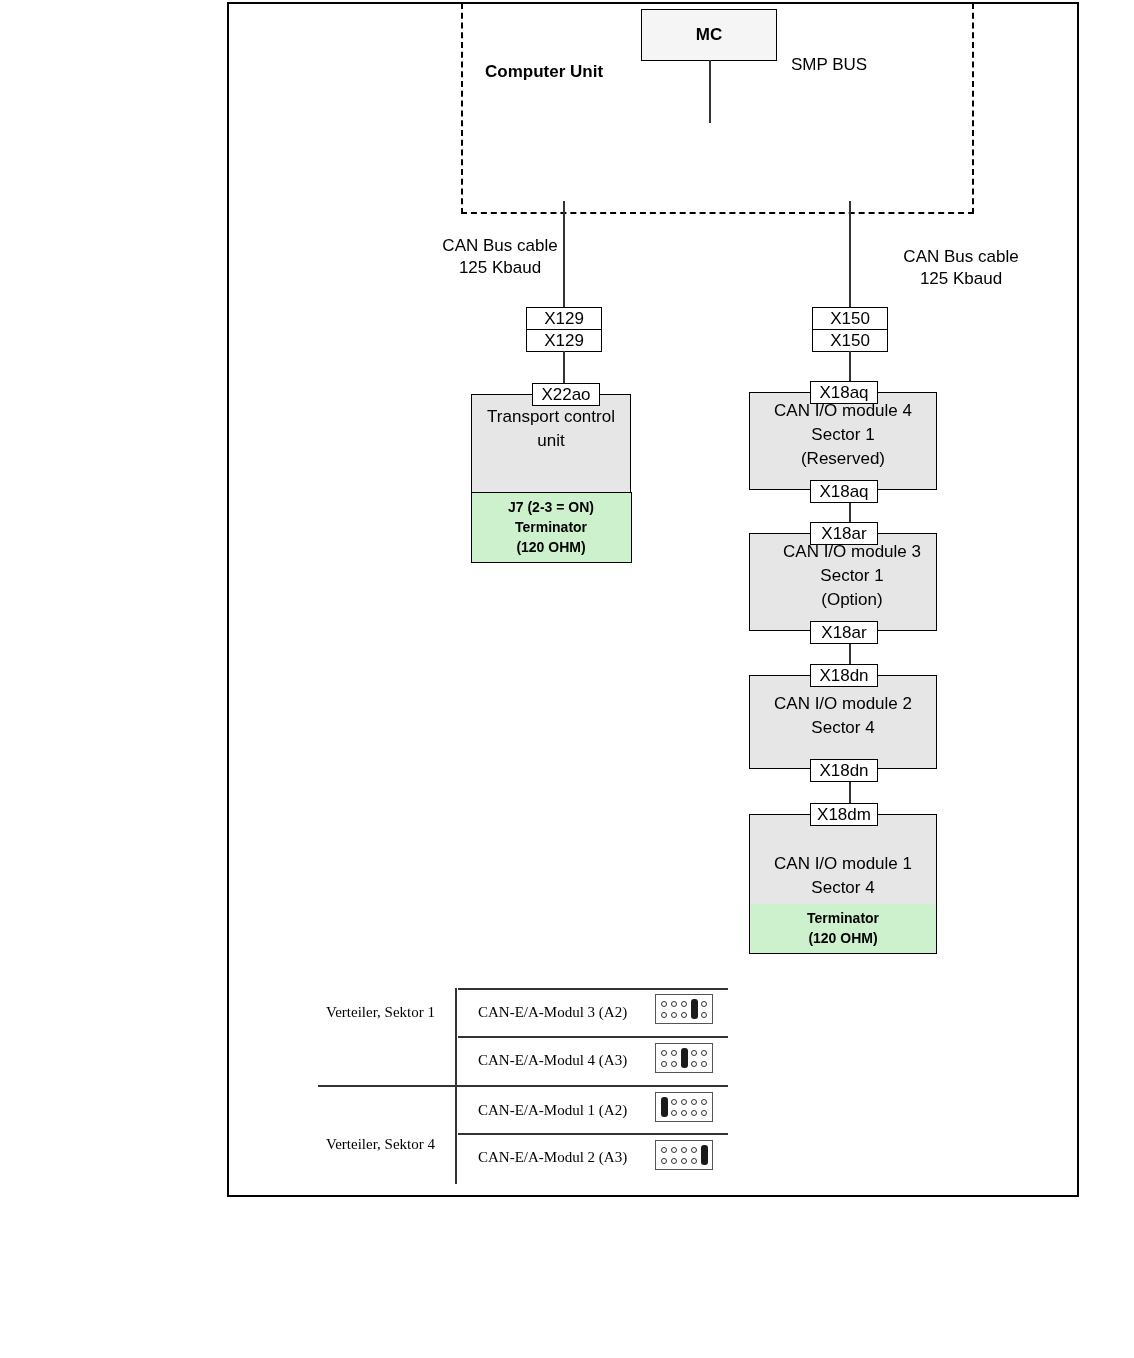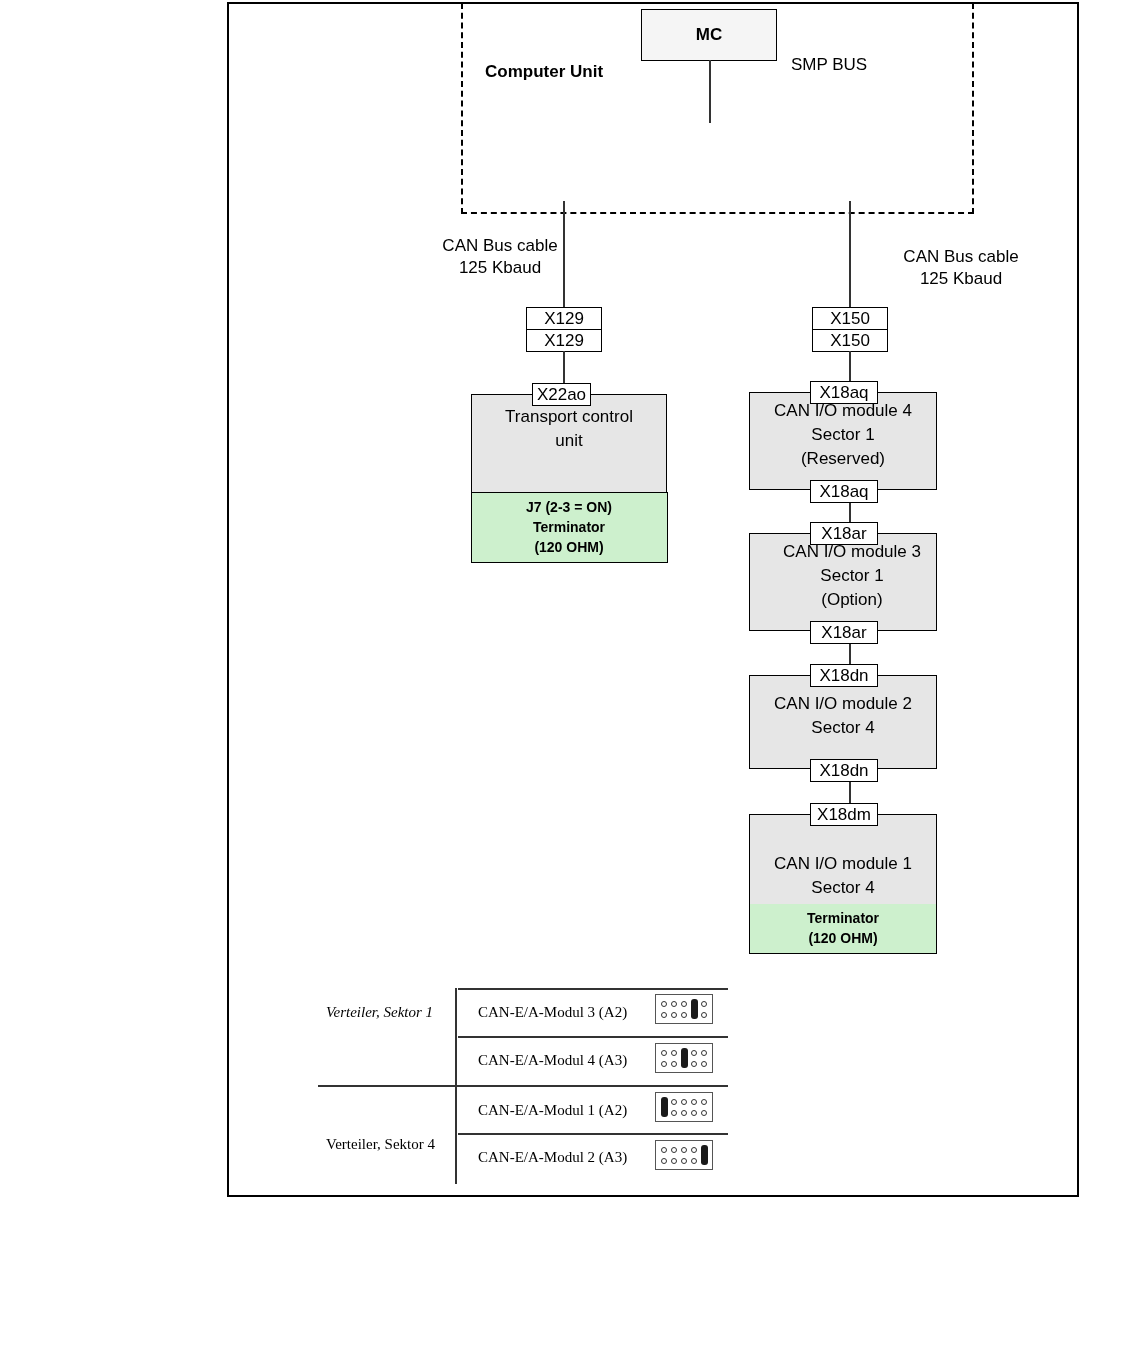--- a/index.html
+++ b/index.html
@@ -230,32 +230,32 @@
     <div>125 Kbaud</div>
   </div>
 
   <div class="abs conn-pair" style="left:526px; top:307px;">
     <div>X129</div>
     <div>X129</div>
   </div>
 
   <div class="abs vline" style="left:563px; top:351px; height:32px;"></div>
 
-  <div class="abs unit-box" style="left:471px; top:394px; width:196px; height:168px;">
+  <div class="abs unit-box" style="left:471px; top:394px; width:160px; height:168px;">
     <div class="unit-title" style="padding-top:10px;">
       <div>Transport control</div>
       <div>unit</div>
     </div>
     <div class="terminator-band" style="position:absolute; left:-1.5px; right:-1.5px; bottom:-1.5px; border:1.5px solid #000;">
       <div>J7 (2-3 = ON)</div>
       <div>Terminator</div>
       <div>(120 OHM)</div>
     </div>
   </div>
-  <div class="abs conn-tag" style="left:532px; top:383px; width:59px;">X22ao</div>
+  <div class="abs conn-tag" style="left:532px; top:383px; width:68px;">X22ao</div>
 
   <div class="abs vline" style="left:849px; top:201px; height:108px;"></div>
 
   <div class="abs cable-label" style="left:861px; top:246px; width:200px;">
     <div>CAN Bus cable</div>
     <div>125 Kbaud</div>
   </div>
 
   <div class="abs conn-pair" style="left:812px; top:307px;">
     <div>X150</div>
@@ -313,21 +313,21 @@
 
   <div class="abs" id="jumper-table">
 
     <div class="tbl-line tbl-hline" style="left:140px; top:0px; width:270px;"></div>
     <div class="tbl-line tbl-hline" style="left:140px; top:48px; width:270px;"></div>
     <div class="tbl-line tbl-hline" style="left:0px;   top:97px; width:410px;"></div>
     <div class="tbl-line tbl-hline" style="left:140px; top:145px; width:270px;"></div>
 
     <div class="tbl-line tbl-vline" style="left:137px; top:0px; height:196px;"></div>
 
-    <div class="tbl-sector-label" style="left:8px; top:16px;font-style:italic;">Verteiler, Sektor 1</div>
+    <div class="tbl-sector-label" style="left:8px; top:16px;">Verteiler, Sektor 1</div>
     <div class="tbl-sector-label" style="left:8px; top:114px;margin-top:34px;">Verteiler, Sektor 4</div>
 
     <div class="tbl-module-label" style="left:160px; top:16px;">CAN-E/A-Modul 3 (A2)</div>
     <div class="jumper-block" style="left:337px; top:6px;">
       <div class="jumper-grid">
           <div class="pin" style="left: 2px; top: 2.5px;"></div>
           <div class="pin" style="left: 2px; top: 13.5px;"></div>
           <div class="pin" style="left: 12px; top: 2.5px;"></div>
           <div class="pin" style="left: 12px; top: 13.5px;"></div>
           <div class="pin" style="left: 22px; top: 2.5px;"></div>

